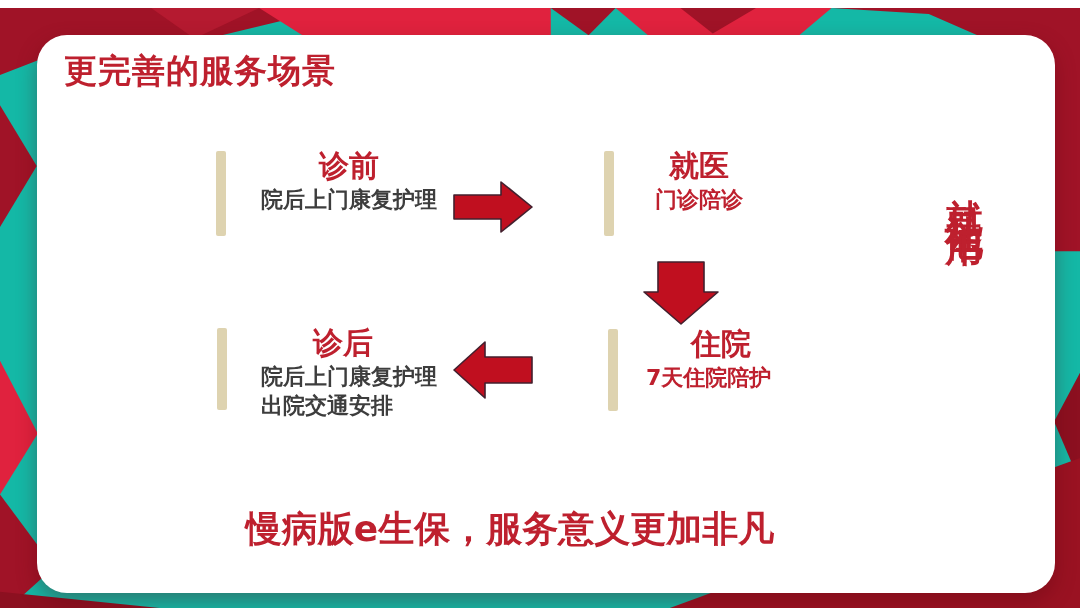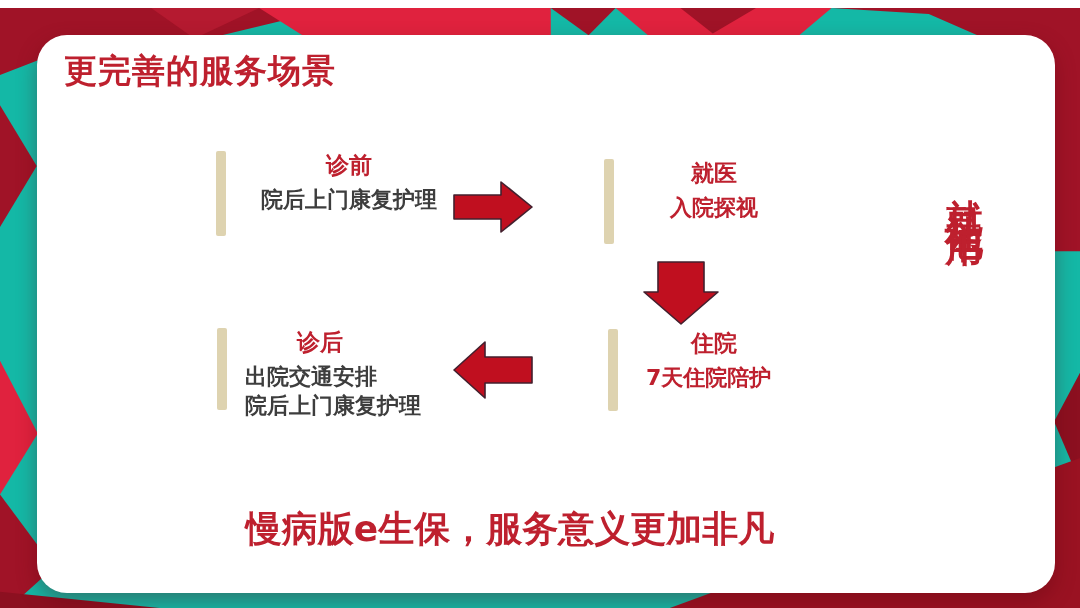--- a/index.html
+++ b/index.html
@@ -29,30 +29,30 @@
     background:#FFFFFF;border-radius:30px;
     box-shadow:0 8px 20px rgba(90,5,15,.35);
   }
   .slide-title{
     position:absolute;left:27px;top:14px;
     font-size:33px;font-weight:800;color:#BE202E;letter-spacing:1px;white-space:nowrap;
   }
   .step{position:absolute;display:flex;align-items:flex-start;}
   .step .bar{width:10px;border-radius:2px;background:#DED3B0;flex:0 0 10px;}
   .step .col{display:flex;flex-direction:column;}
-  .step-title{font-size:23px;font-weight:800;color:#BE202E;line-height:30px;margin-bottom:4px;text-align:center;font-family:Liberation Serif, serif;}
+  .step-title{font-size:30px;font-weight:800;color:#BE202E;line-height:30px;margin-bottom:4px;text-align:center;}
   .line{font-size:22px;font-weight:700;line-height:29px;white-space:nowrap;}
   .line.dark{color:#3D3D3D;}
   .line.red{color:#BE202E;}
 
   .s1{left:179px;top:116px;}  .s1 .bar{height:85px;}  .s1 .col{width:246px;align-items:center;}
-  .s2{left:567px;top:124px;gap:15px;}  .s2 .bar{height:85px;}  .s2 .col{width:170px;align-items:center;}
+  .s2{left:567px;top:116px;}  .s2 .bar{height:85px;}  .s2 .col{width:170px;align-items:center;}
   .s3{left:571px;top:294px;}  .s3 .bar{height:82px;}  .s3 .col{width:190px;padding-left:28px;}
   .s3 .step-title{align-self:flex-start;padding-left:45px;}
-  .s4{left:180px;top:293px;}  .s4 .bar{height:82px;}  .s4 .col{width:210px;padding-left:18px;}
+  .s4{left:180px;top:293px;}  .s4 .bar{height:82px;}  .s4 .col{width:210px;padding-left:34px;}
   .s4 .step-title{align-self:flex-start;padding-left:52px;}
 
   .arrow{position:absolute;}
   .arrow svg{display:block;}
   .a-right{left:416px;top:146px;}
   .a-down{left:606px;top:226px;}
   .a-left{left:416px;top:306px;}
 
   .vertical-note{
     position:absolute;left:898px;top:134px;height:320px;
@@ -97,21 +97,21 @@
     <div class="arrow a-right">
       <svg width="80" height="52" viewBox="0 0 80 52">
         <polygon points="1,14 48,14 48,1 79,26 48,51 48,38 1,38" fill="#C00F1F" stroke="#43202E" stroke-width="1.6" stroke-linejoin="round"></polygon>
       </svg>
     </div>
 
     <div class="step s2">
       <div class="bar"></div>
       <div class="col">
         <div class="step-title">就医</div>
-        <div class="line red">入院探视</div>
+        <div class="line red">门诊陪诊</div>
       </div>
     </div>
 
     <div class="arrow a-down">
       <svg width="76" height="64" viewBox="0 0 76 64">
         <polygon points="15,1 61,1 61,31 75,31 38,63 1,31 15,31" fill="#C00F1F" stroke="#43202E" stroke-width="1.6" stroke-linejoin="round"></polygon>
       </svg>
     </div>
 
     <div class="step s3">
@@ -125,22 +125,22 @@
     <div class="arrow a-left">
       <svg width="80" height="58" viewBox="0 0 80 58">
         <polygon points="79,16 32,16 32,1 1,29 32,57 32,42 79,42" fill="#C00F1F" stroke="#43202E" stroke-width="1.6" stroke-linejoin="round"></polygon>
       </svg>
     </div>
 
     <div class="step s4">
       <div class="bar"></div>
       <div class="col">
         <div class="step-title">诊后</div>
+        <div class="line dark">院后上门康复护理</div>
         <div class="line dark">出院交通安排</div>
-        <div class="line dark">院后上门康复护理</div>
       </div>
     </div>
 
     <div class="vertical-note">就是让他用！</div>
 
     <div class="tagline">慢病版e生保，服务意义更加非凡</div>
 
   </div>
 </div>
 

